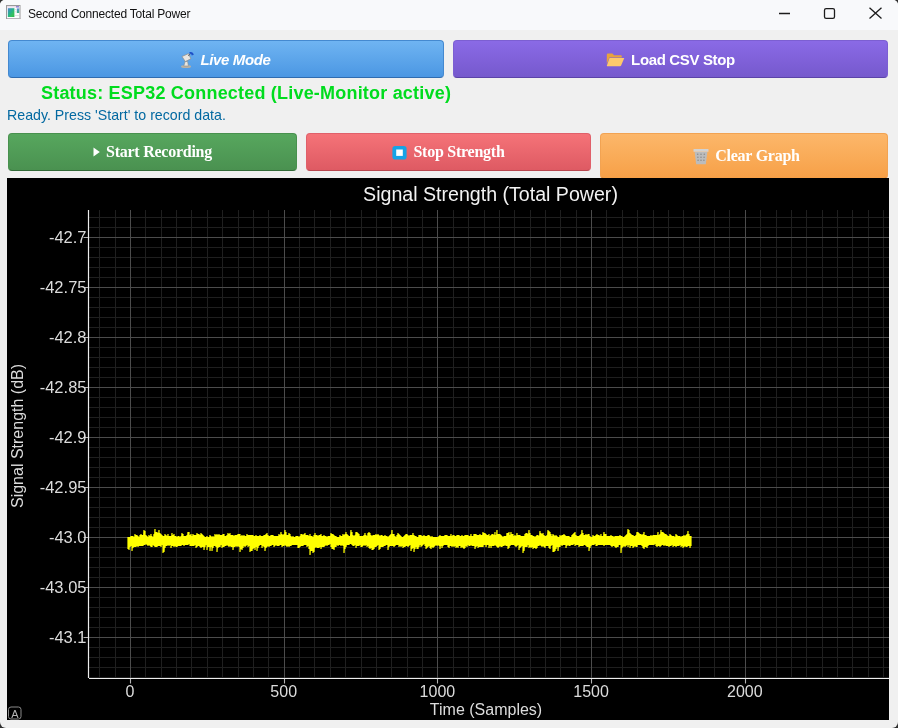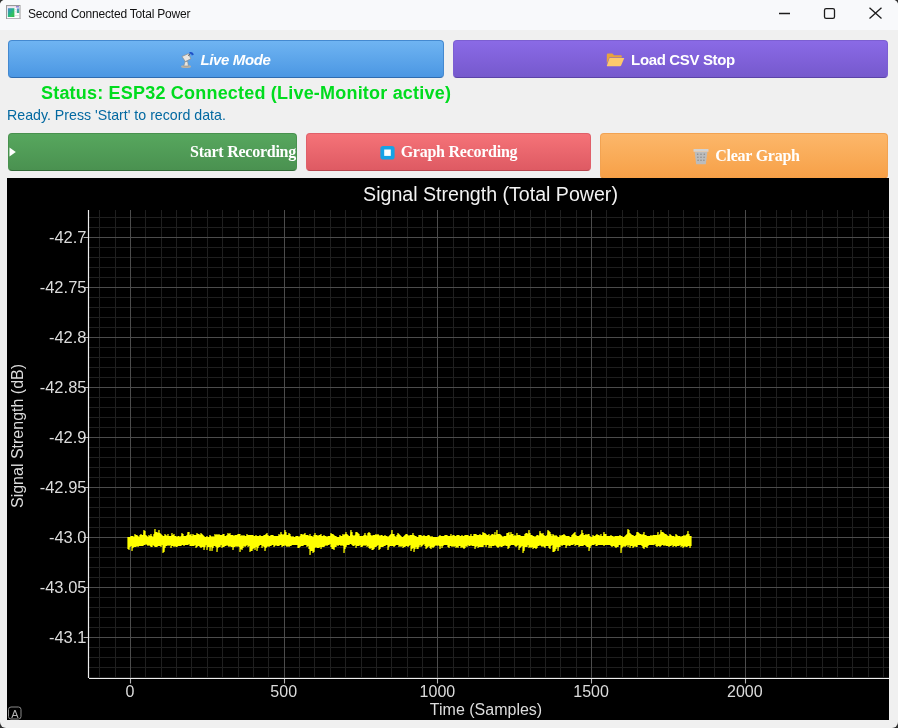--- a/index.html
+++ b/index.html
@@ -8,21 +8,21 @@
 .btn { position:absolute; border-radius:4px; color:#fff; font-weight:bold; font-size:15px; letter-spacing:-0.35px;
        display:flex; align-items:center; justify-content:center; gap:6px; }
 #live { left:8px; top:40px; width:436px; height:38px; padding-left:0;
   background:linear-gradient(#6fb4f2,#4b97e3); border:1px solid #4489d0; border-bottom-color:#2f6cb0;font-style:italic;}
 #load { left:453px; top:40px; width:435px; height:38px;
   background:linear-gradient(#8a6ae6,#7659cd); border:1px solid #7c5fd2; border-bottom-color:#5b43a8;}
 #status { position:absolute; left:8px; top:83px; font-size:18px; font-weight:bold; letter-spacing:0.2px; color:#00dc1e;margin-left:33px; }
 #ready { position:absolute; left:7px; top:106.5px; font-size:14.2px; color:#0369a1; }
 .btn2 { font-family:"Liberation Serif", serif; font-size:16px; letter-spacing:-0.25px; }
 #start { left:8px; top:133px; width:289px; height:38px;
-  background:linear-gradient(#57a75e,#4a9150); border:1px solid #48914e; border-bottom-color:#346b39;justify-content:space-between;}
+  background:linear-gradient(#57a75e,#4a9150); border:1px solid #48914e; border-bottom-color:#346b39;}
 #stop { left:306px; top:133px; width:285px; height:38px;
   background:linear-gradient(#f57378,#de5a63); border:1px solid #e0606a; border-bottom-color:#b8474f;}
 #clear { left:600px; top:133px; width:288px; height:46px; padding-left:5px;
   background:linear-gradient(#fcb76a,#f7a047); border:1px solid #f2a352; border-bottom-color:#cc8136;}
 #chart { position:absolute; left:7px; top:178px; width:882px; height:542px; background:#1d4ed8; }
 .chrome { position:absolute; top:0; height:30px; }
 </style></head>
 <body>
 <div id="win">
   <div id="titlebar">
@@ -82,21 +82,21 @@
     <svg width="7" height="10" viewBox="0 0 7 10">
         <path d="M0.5 0.6 L6.8 5 L0.5 9.4 Z" fill="#fff"></path>
       </svg>
     <span>Start Recording</span>
   </div>
   <div class="btn btn2" id="stop">
     <svg width="15" height="15" viewBox="0 0 15 15">
       <rect x="0.4" y="0.9" width="14.2" height="13.6" rx="2.8" fill="#17a3e6"></rect>
       <rect x="4.2" y="4.5" width="6.6" height="6.4" fill="#fff"></rect>
     </svg>
-    <span>Graph Recording</span>
+    <span>Stop Strength</span>
   </div>
   <div class="btn btn2" id="clear">
     <svg width="16" height="17" viewBox="0 0 16 17">
       <path d="M1.6 3.9 L14.4 3.9 L12.8 16.2 L3.2 16.2 Z" fill="#bcbcbc"></path>
       <rect x="0.5" y="1" width="15" height="2.8" rx="0.6" fill="#d2d2d2"></rect>
       <g fill="#8d8d8d">
         <circle cx="4.7" cy="6.3" r="0.8"></circle>
           <circle cx="8" cy="6.3" r="0.8"></circle>
           <circle cx="11.3" cy="6.3" r="0.8"></circle>
         <circle cx="4.9" cy="9.3" r="0.8"></circle>

